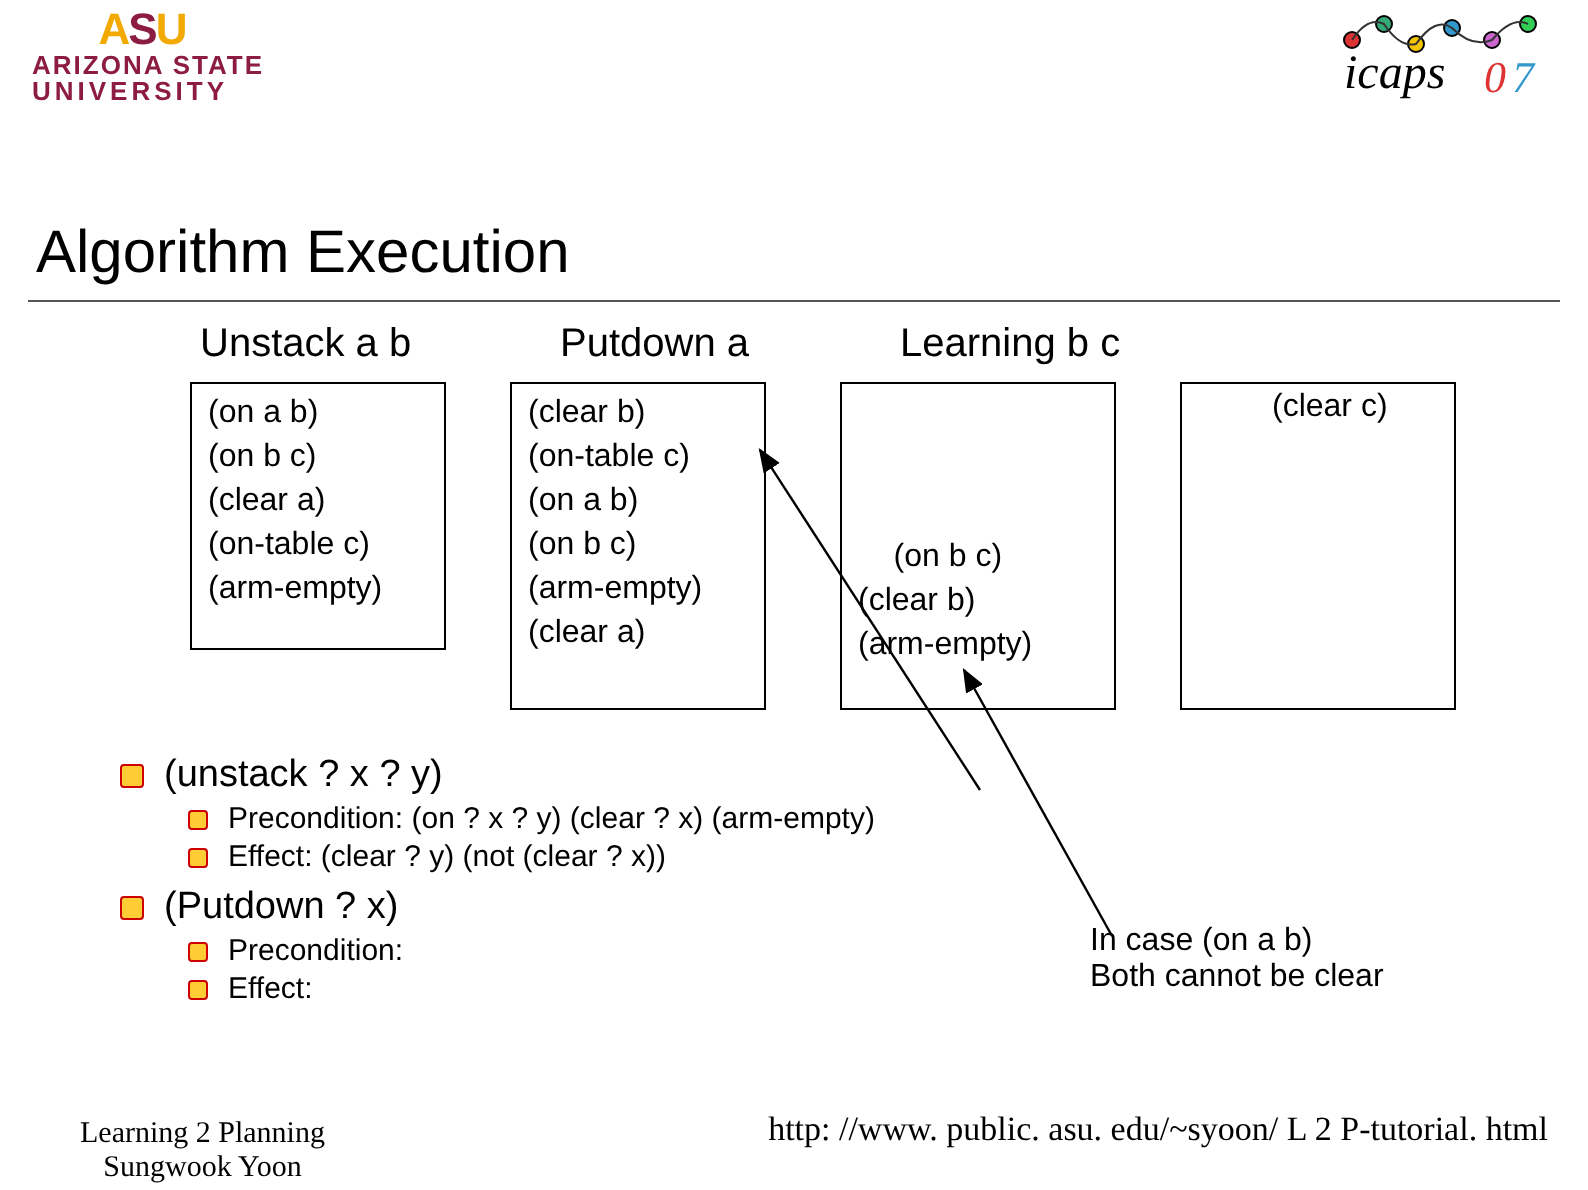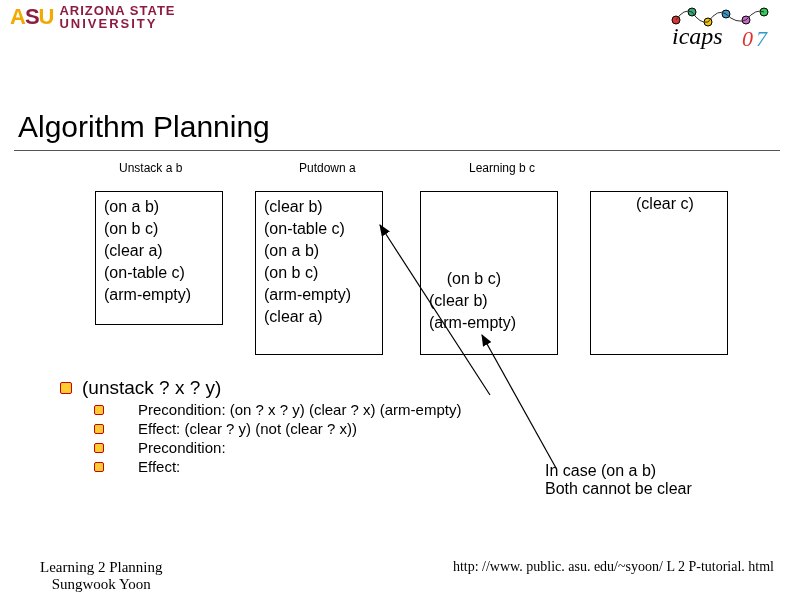--- a/index.html
+++ b/index.html
@@ -16,20 +16,21 @@
   .header {
     position: relative;
     height: 60px;
   }
   .asu-logo {
     position: absolute;
     left: 10px;
     top: 4px;
     display: flex;
     align-items: center;
+    flex-direction: column;
   }
   .asu-mark {
     font-weight: 900;
     font-size: 22px;
     letter-spacing: -1px;
     line-height: 1;
   }
   .asu-mark .gold { color: #f2a900; }
   .asu-mark .maroon { color: #8c1d40; }
   .asu-text {
@@ -60,23 +61,22 @@
     border: none;
     border-top: 1px solid #555;
   }
 
   .ops-row {
     position: relative;
     height: 20px;
   }
   .op-label {
     position: absolute;
-    font-size: 12px;
+    font-size: 20px;
     top: 0;
-    margin-left: 19px;
   }
 
   .boxes-row {
     position: relative;
     height: 168px;
     margin-top: 10px;
     padding-left: 36px;
   }
   .state-box {
     position: absolute;
@@ -101,21 +101,20 @@
     display: flex;
     align-items: flex-start;
     margin-bottom: 2px;
   }
   .b2 {
     display: flex;
     align-items: flex-start;
     margin-left: 34px;
     font-size: 15px;
     margin-bottom: 2px;
-    gap: 24px;
   }
   .bullet-dot {
     width: 10px;
     height: 10px;
     border: 1.5px solid #c00;
     background: #ffcc33;
     border-radius: 2px;
     margin-right: 10px;
     margin-top: 5px;
     flex: 0 0 auto;
@@ -141,21 +140,21 @@
     text-align: center;
     font-family: "Times New Roman", serif;
     font-size: 15px;
     line-height: 17px;
   }
   .footer-right {
     position: absolute;
     right: 20px;
     bottom: 20px;
     font-family: "Times New Roman", serif;
-    font-size: 14px;
+    font-size: 17px;
   }
 
   svg.arrows {
     position: absolute;
     left: 0;
     top: 0;
     width: 794px;
     height: 595px;
     pointer-events: none;
   }
@@ -181,21 +180,21 @@
     <circle cx="82" cy="18" r="4" fill="#c6c" stroke="#000"></circle>
     <circle cx="100" cy="10" r="4" fill="#3c5" stroke="#000"></circle>
     <path d="M12 18 Q20 6 28 10 Q36 22 44 20 Q54 6 62 12 Q72 22 82 18 Q92 6 100 10" stroke="#333" fill="none" stroke-width="1"></path>
     <text x="8" y="42" font-family="cursive" font-size="24" font-style="italic" fill="#000"> </text>
     <text x="8" y="42" font-family="cursive" font-size="24" font-style="italic" fill="#000">icaps</text>
     <text x="78" y="44" font-family="cursive" font-size="22" font-style="italic" fill="#d33">0</text>
     <text x="92" y="44" font-family="cursive" font-size="22" font-style="italic" fill="#39c">7</text>
   </svg>
 </div>
 
-<div class="title">Algorithm Planning</div>
+<div class="title">Algorithm Execution</div>
 <hr class="hr">
 
 <div class="ops-row">
   <div class="op-label" style="left:100px">Unstack a b</div>
   <div class="op-label" style="left:280px">Putdown a</div>
   <div class="op-label" style="left:450px">Learning b c</div>
 </div>
 
 <div class="boxes-row">
   <div class="state-box" style="left:95px;  top:0; width:110px; height:120px">(on a b)
@@ -229,20 +228,24 @@
     <span>
       <span>Precondition: </span><span>(on ? x ? y) (clear ? x)  (arm-empty)</span>
     </span>
   </div>
   <div class="b2">
     <span class="bullet-dot"></span>
     <span>
       <span>Effect: </span><span>(clear ? y) (not (clear ? x))</span>
     </span>
   </div>
+  <div class="b1" style="margin-top:6px">
+    <span class="bullet-dot"></span>
+    <span>(Putdown ? x)</span>
+  </div>
   <div class="b2">
     <span class="bullet-dot"></span>
     <span>Precondition:</span>
   </div>
   <div class="b2">
     <span class="bullet-dot"></span>
     <span>Effect:</span>
   </div>
 </div>
 

